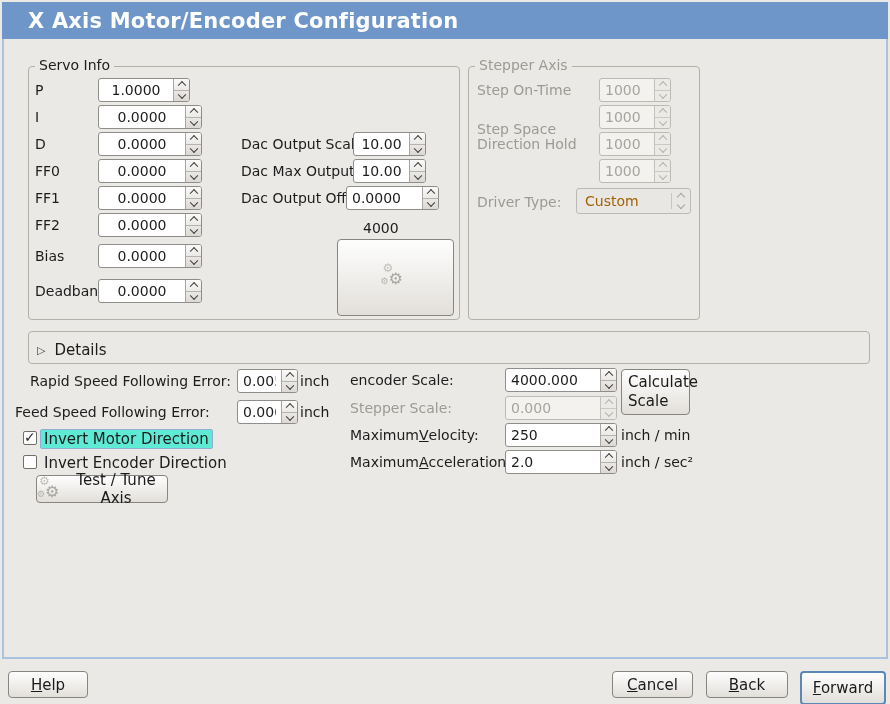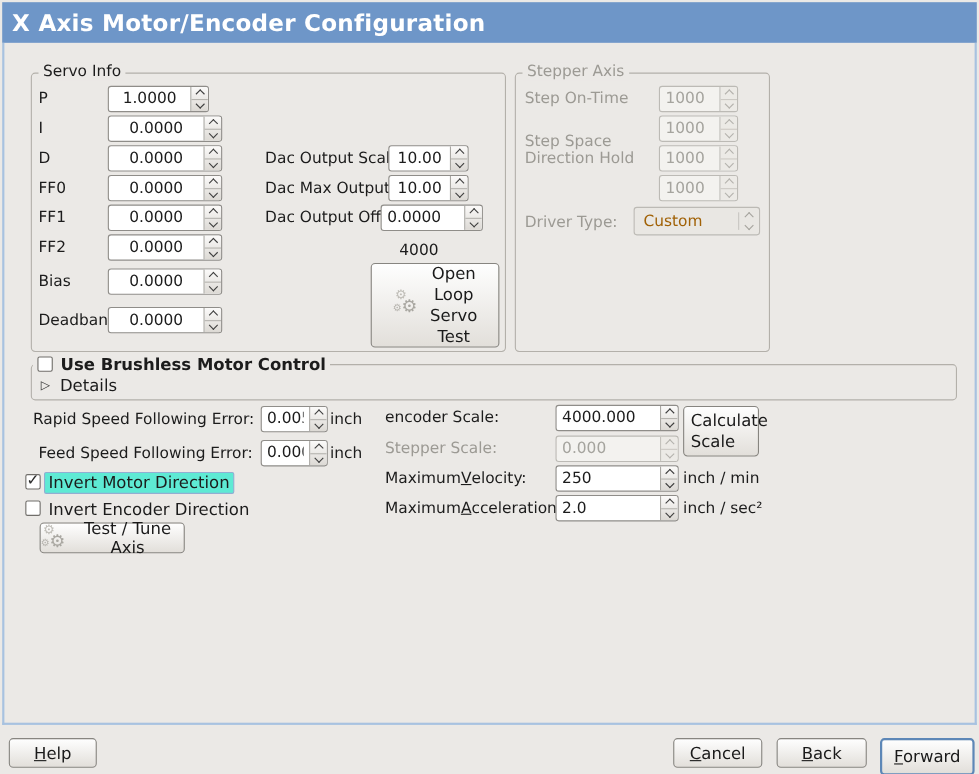--- a/index.html
+++ b/index.html
@@ -6,21 +6,21 @@
   body {
     position:relative; width:890px; height:704px; overflow:hidden;
     background:#ebe9e6; color:#1c1c1c;
     font-family:"DejaVu Sans", sans-serif; font-size:14px;
   }
   .abs { position:absolute; box-sizing:border-box; }
 
   
   .titlebar {
     left:2px; top:2px; width:886px; height:37px;
-    background:#6e96c8; display:flex; align-items:center; padding-left:9px;
+    background:#6e96c8; display:flex; align-items:center; padding-left:26px;
   }
   .titlebar span { color:#ffffff; font-size:21px; font-weight:bold; letter-spacing:0.2px; }
   .content-panel {
     left:2px; top:39px; width:886px; height:620px;
     border:2px solid #a8c2e0; border-top:none; background:#ebe9e6;
   }
 
   
   .frame { position:absolute; border:1px solid #b3b0aa; border-radius:4px; }
   .frame-title {
@@ -217,24 +217,20 @@
   </div>
 
   <div class="abs lbl" style="left:334px;top:149px;">4000</div>
 
   <button class="btn" style="left:308px;top:172px;width:117px;height:77px;gap:4px;">
     <span class="gears">
         <span class="g1">⚙</span>
         <span class="g2">⚙</span>
         <span class="g3">⚙</span>
       </span>
-    <span class="multiline">Open
-Loop
-Servo
-Test</span>
   </button>
 </div>
 
 <div class="frame" style="left:468px;top:66px;width:230px;height:252px;">
   <span class="frame-title disabled">Stepper Axis</span>
 
   <div class="abs lbl dis-label" style="left:8px;top:11px;">Step On-Time</div>
   <div class="abs lbl dis-label" style="left:8px;top:50px;text-align:center;">Step Space</div>
   <div class="abs lbl dis-label" style="left:8px;top:65px;">Direction Hold</div>
 
@@ -272,41 +268,37 @@
     <span class="combo-value">Custom</span>
     <span class="combo-sep"></span>
     <span class="combo-arrows">
         <i class="chev up"></i>
         <i class="chev down"></i>
       </span>
   </div>
 </div>
 
 <div class="frame" style="left:28px;top:331px;width:840px;height:31px;">
-  <span class="frame-title" style="left:1px;top:-10px;display:flex;align-items:center;gap:7px;">
-    <span class="checkbox" style="position:relative;display:inline-block;flex:none;"></span>
-    <b class="hdr">Use Brushless Motor Control</b>
-  </span>
   <div class="abs expander" style="left:8px;top:9px;">
     <span class="tri">▷</span>
     <span>Details</span>
   </div>
 </div>
 
 <div class="abs lbl" style="left:30px;top:369px;">Rapid Speed Following Error:</div>
 <div class="spinbox" style="left:237px;top:369px;width:61px;">
   <input value="0.0050" style="">
   <span class="spin">
       <i class="half up"></i>
       <i class="half down"></i>
     </span>
 </div>
 <div class="abs lbl unit" style="left:300px;top:369px;">inch</div>
 
-<div class="abs lbl" style="left:15px;top:400px;margin-left:20px;">Feed Speed Following Error:</div>
+<div class="abs lbl" style="left:15px;top:400px;">Feed Speed Following Error:</div>
 <div class="spinbox" style="left:237px;top:400px;width:61px;">
   <input value="0.0005" style="">
   <span class="spin">
       <i class="half up"></i>
       <i class="half down"></i>
     </span>
 </div>
 <div class="abs lbl unit" style="left:300px;top:400px;">inch</div>
 
 <span class="checkbox checked" style="left:23px;top:431px;"></span>

